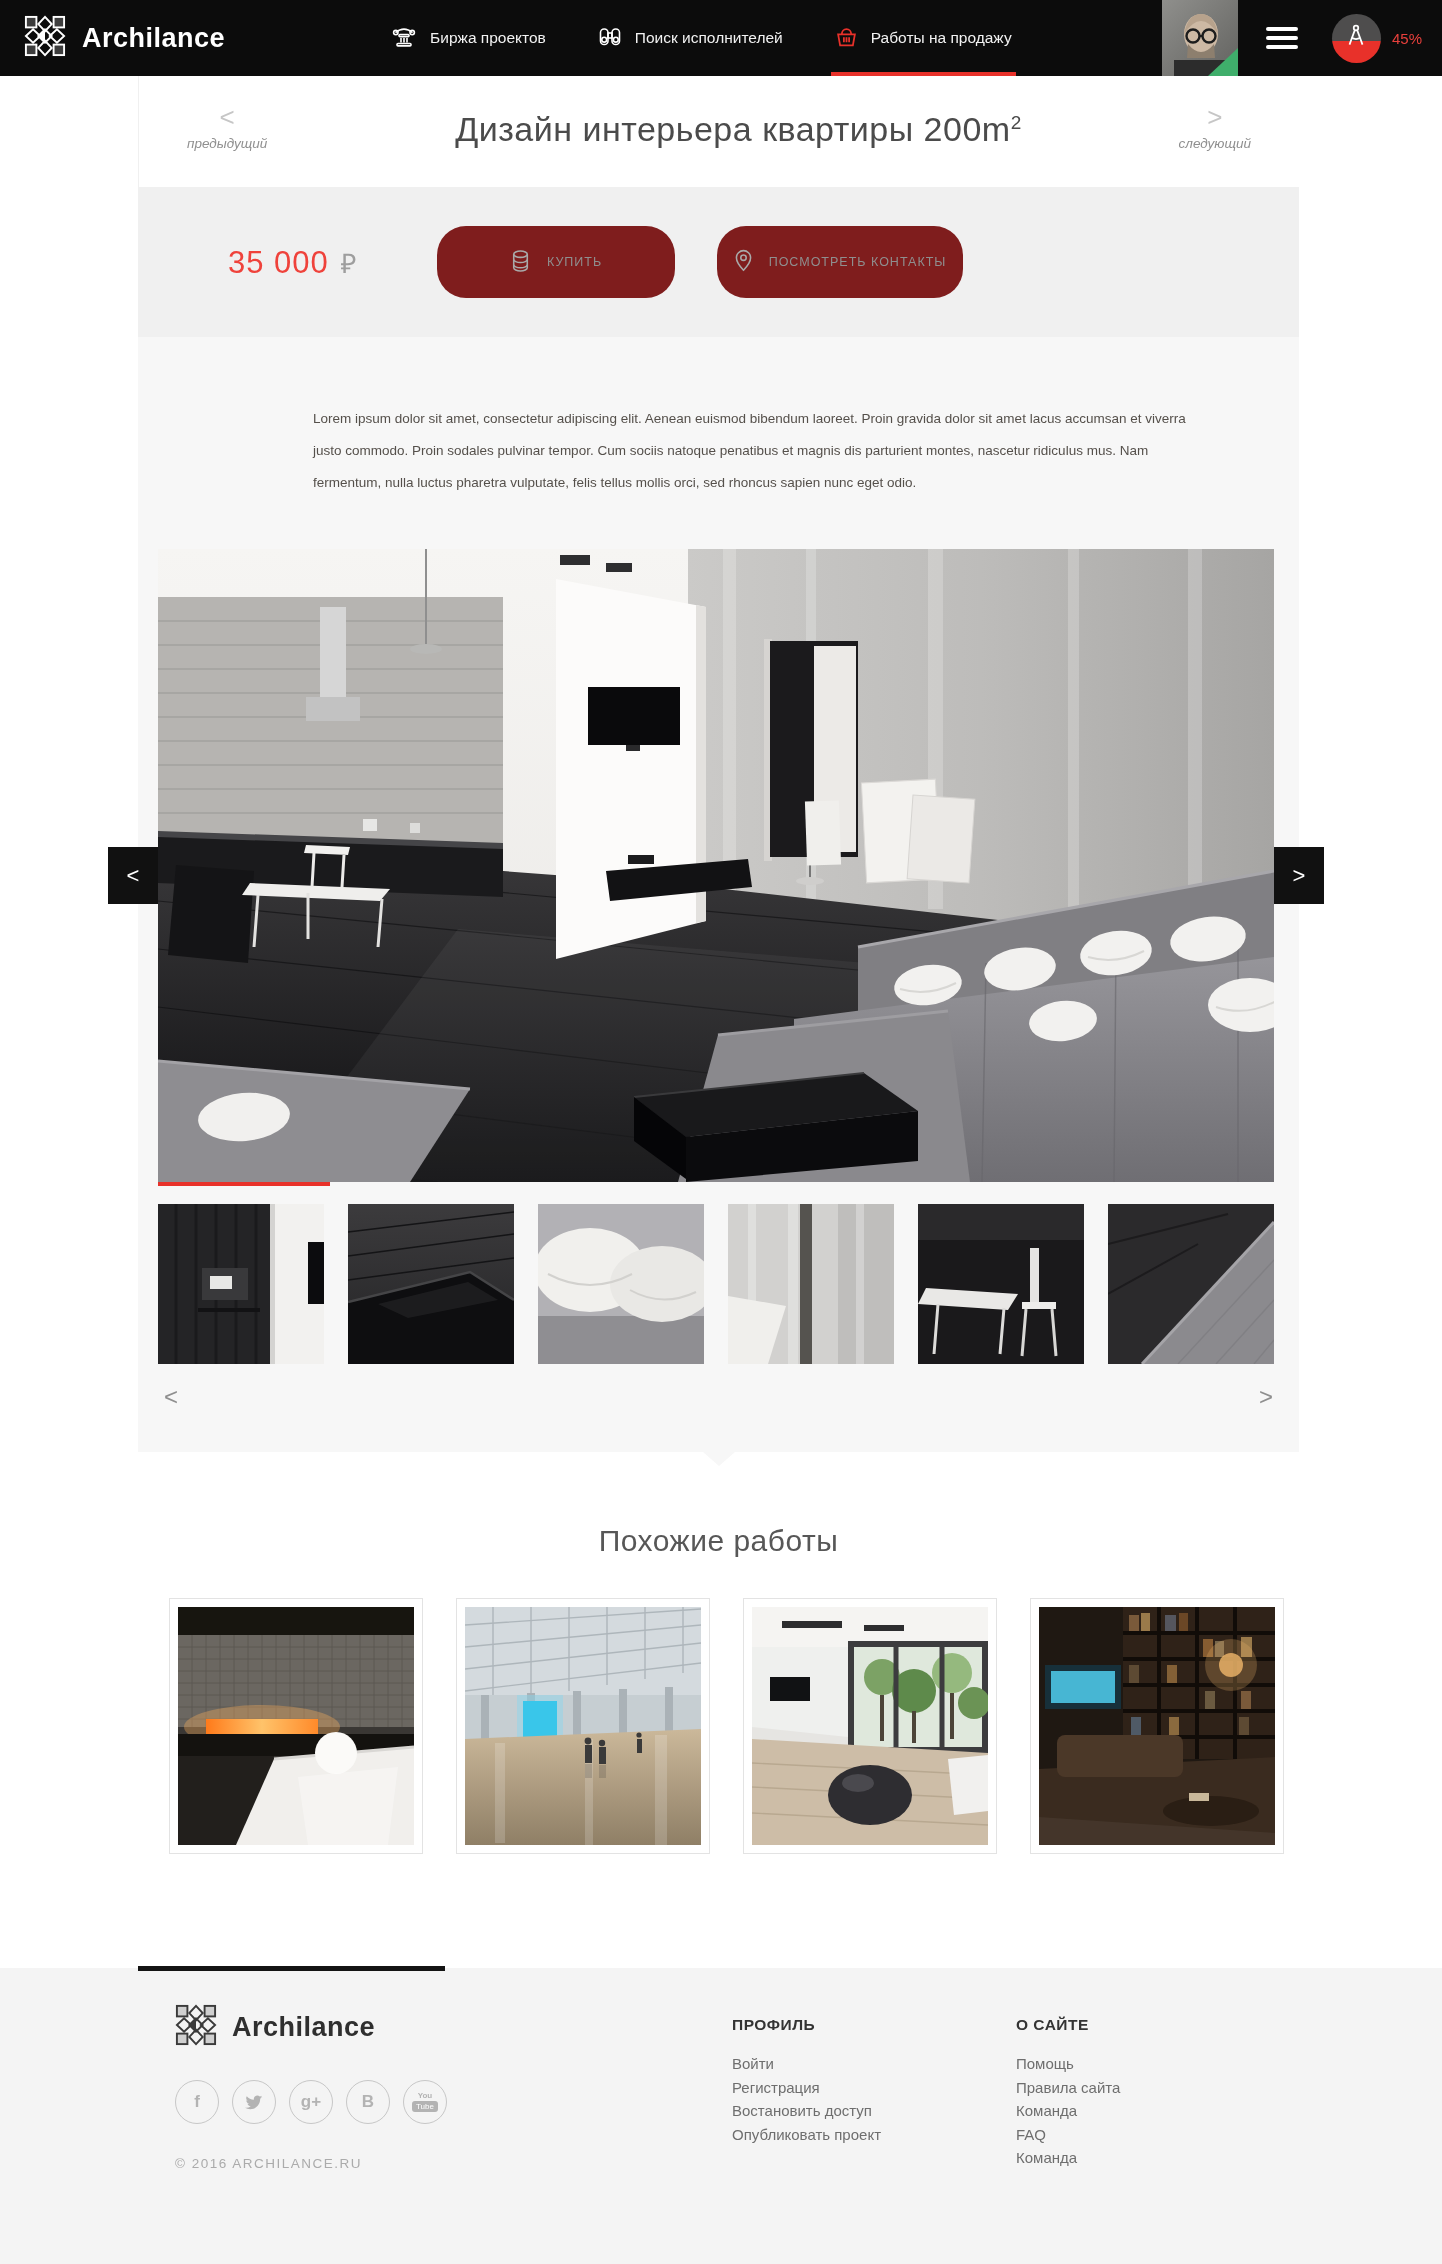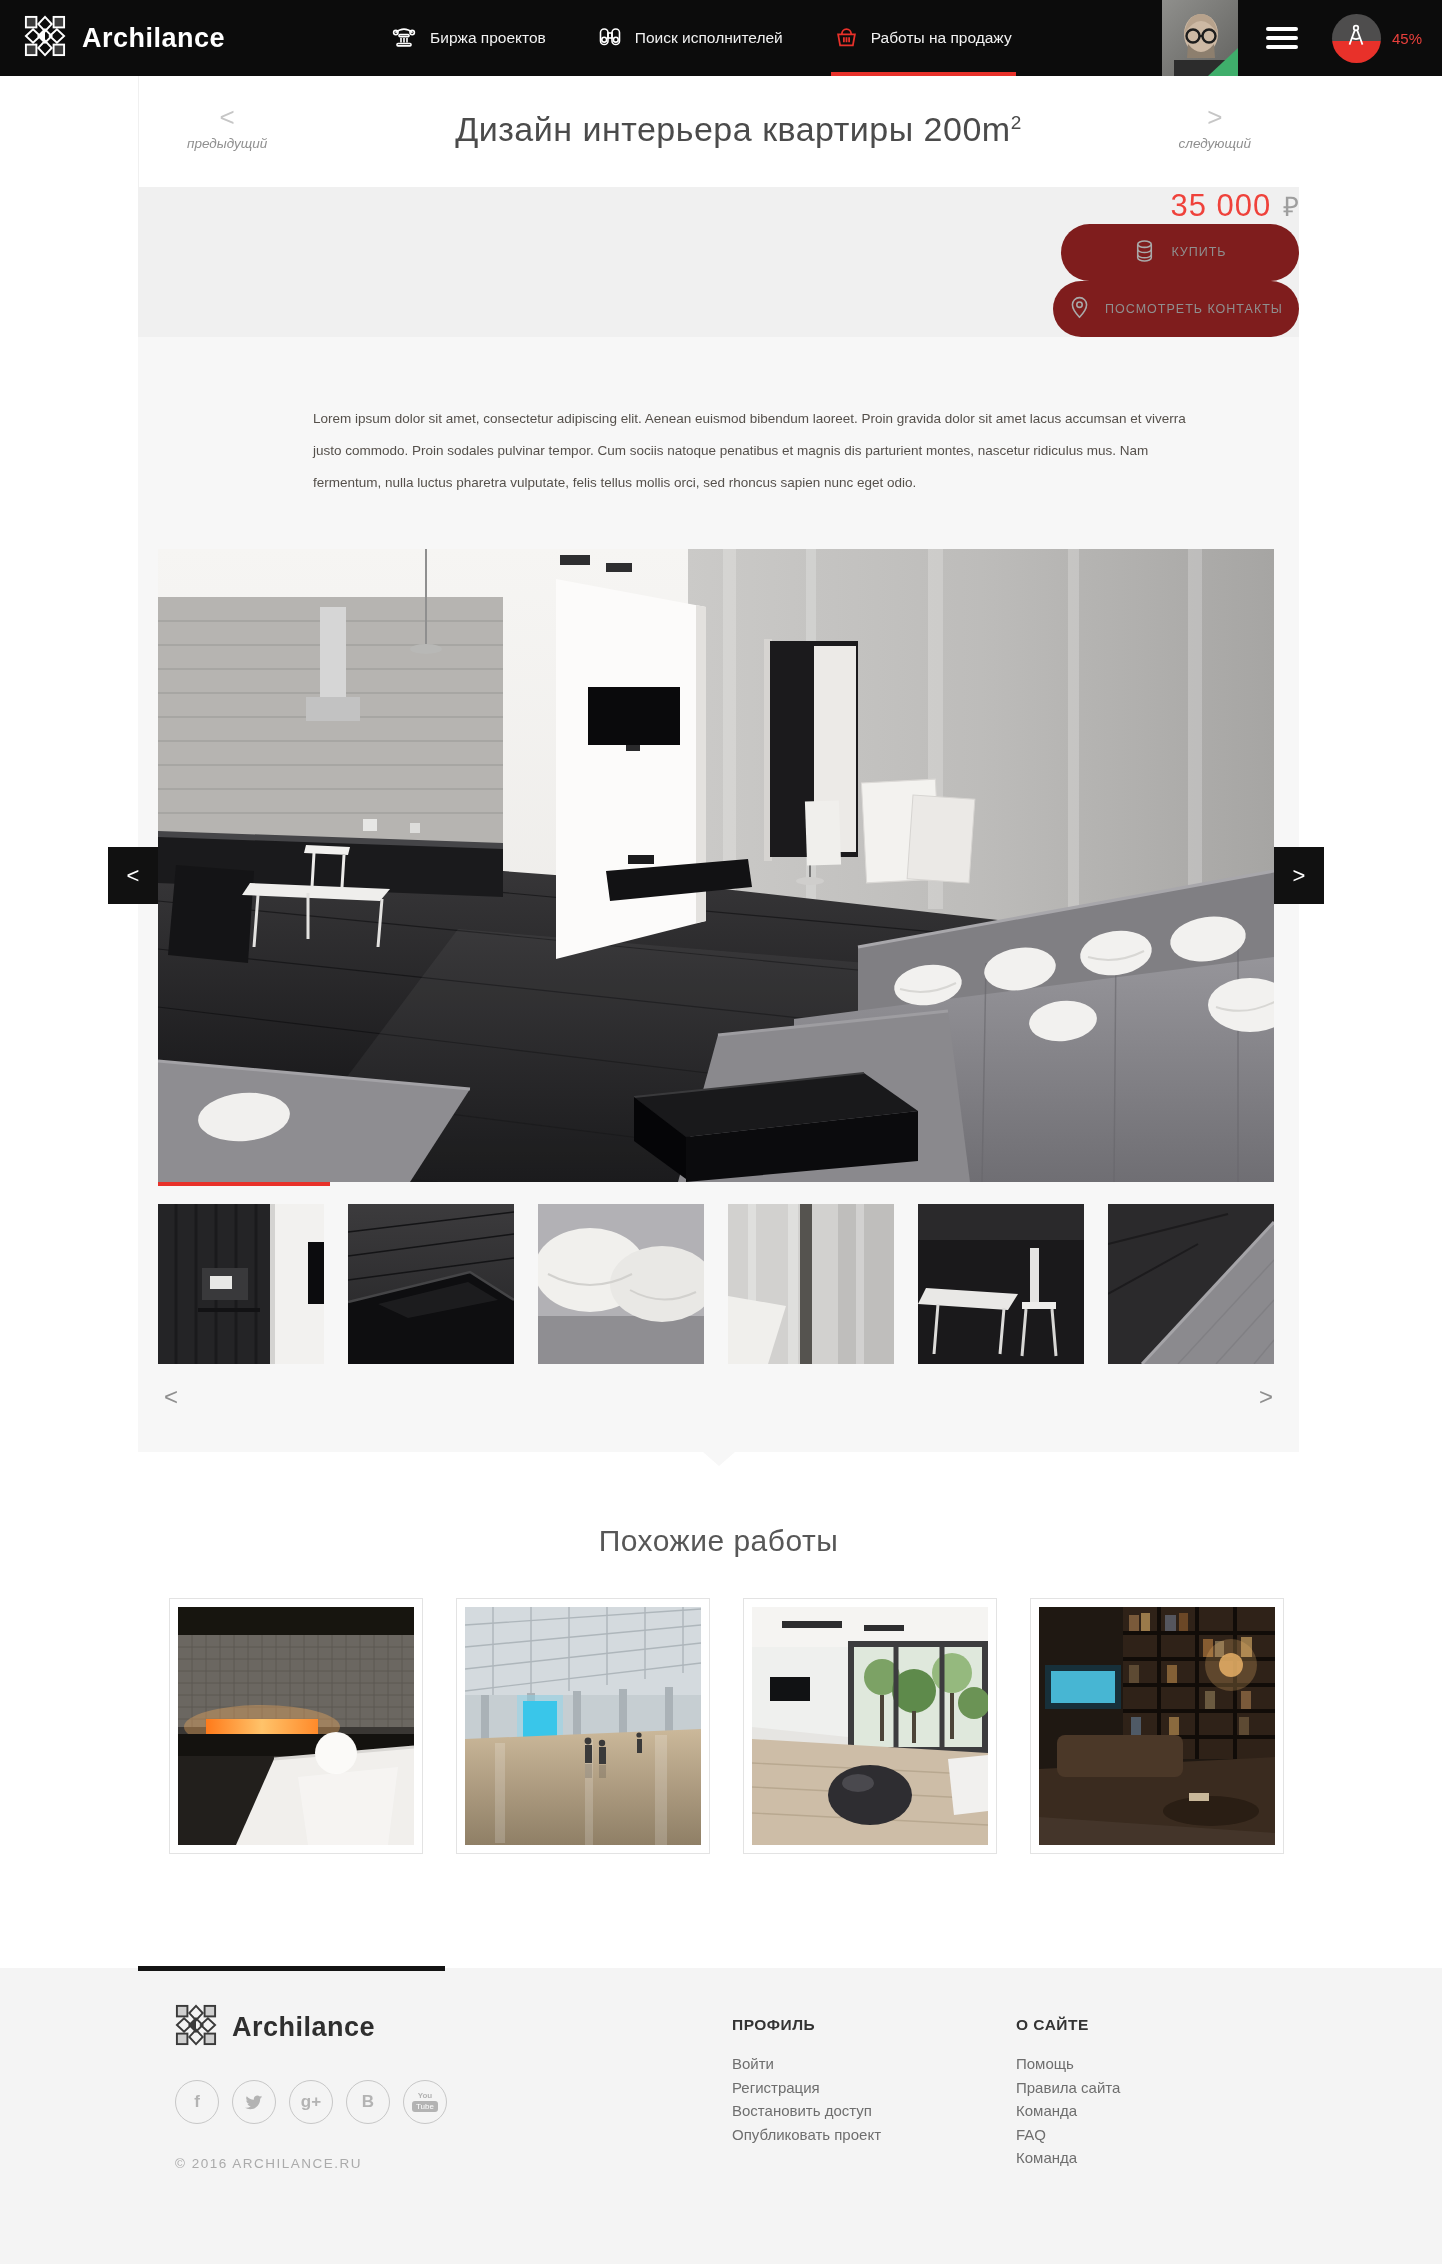--- a/index.html
+++ b/index.html
@@ -29,21 +29,21 @@
   .title-bar { height:111px; background:#ffffff; position:relative; display:flex; align-items:center; justify-content:center; border-left:1px solid #f0f0f0; }
   .title-bar h1 { font-size:34px; font-weight:300; color:#4b4b4b; letter-spacing:.5px; margin-top:-4px;margin-left:39px; }
   .title-bar h1 sup { font-size:19px; }
   .pager { position:absolute; top:30px; text-align:center; cursor:pointer; }
   .pager .arr { display:block; font-size:26px; color:#c6c6c6; line-height:22px; }
   .pager .lbl { display:block; font-size:13.5px; font-style:italic; color:#8f8f8f; margin-top:8px; }
   .pager.prev { left:48px; }
   .pager.next { right:48px; }
 
   
-  .price-bar { height:150px; background:#f0f0f0; display:flex; align-items:flex-end;flex-direction:column; }
+  .price-bar { height:150px; background:#f0f0f0; display:flex; align-items:center; }
   .price-wrap { margin-left:90px; display:flex; align-items:baseline; white-space:nowrap; }
   .price { font-size:31px; color:#ef423b; letter-spacing:1px; }
   .currency { font-size:27px; color:#9e9e9e; margin-left:12px; }
   .action-btn { height:72px; border-radius:29px; background:#7f1d1d; border:none; cursor:pointer;
                 display:flex; align-items:center; justify-content:center; gap:15px;
                 color:#8f8f8f; font-size:12.5px; letter-spacing:1px; font-family:"Liberation Sans",sans-serif; }
   .btn-buy { margin-left:80px; width:238px; }
   .btn-msg { margin-left:24px; width:266px; }
   .btn-contacts { margin-left:42px; width:246px; }
 

